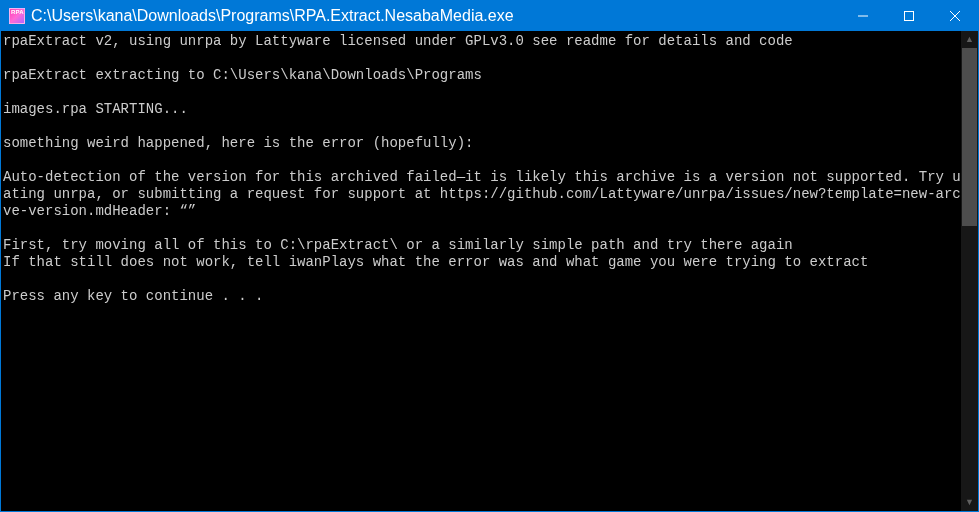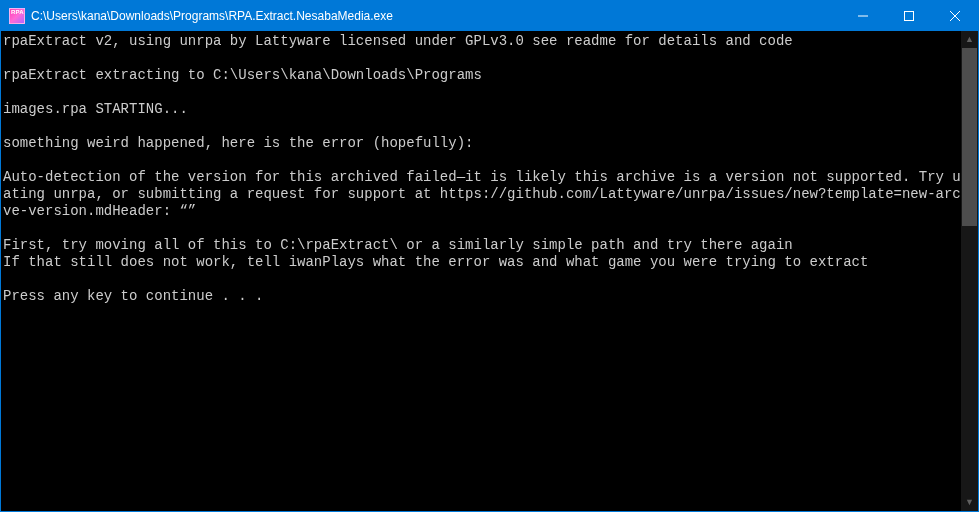--- a/index.html
+++ b/index.html
@@ -8,21 +8,21 @@
     width: 979px; height: 512px;
     background: #0078d7;
     display: flex; flex-direction: column;
     padding: 1px;
   }
   .titlebar {
     height: 30px;
     background: #0078d7;
     display: flex; align-items: center;
     color: #fff;
-    font-size: 12px;
+    font-size: 16px;
   }
   .appicon {
     width: 16px; height: 16px;
     margin: 0 6px 0 8px;
     background: linear-gradient(135deg, #ff3fb5 0%, #ff6ad5 50%, #b366ff 100%);
     border: 1px solid rgba(255,255,255,0.5);
     flex: 0 0 auto;
     position: relative;
   }
   .appicon::after{

